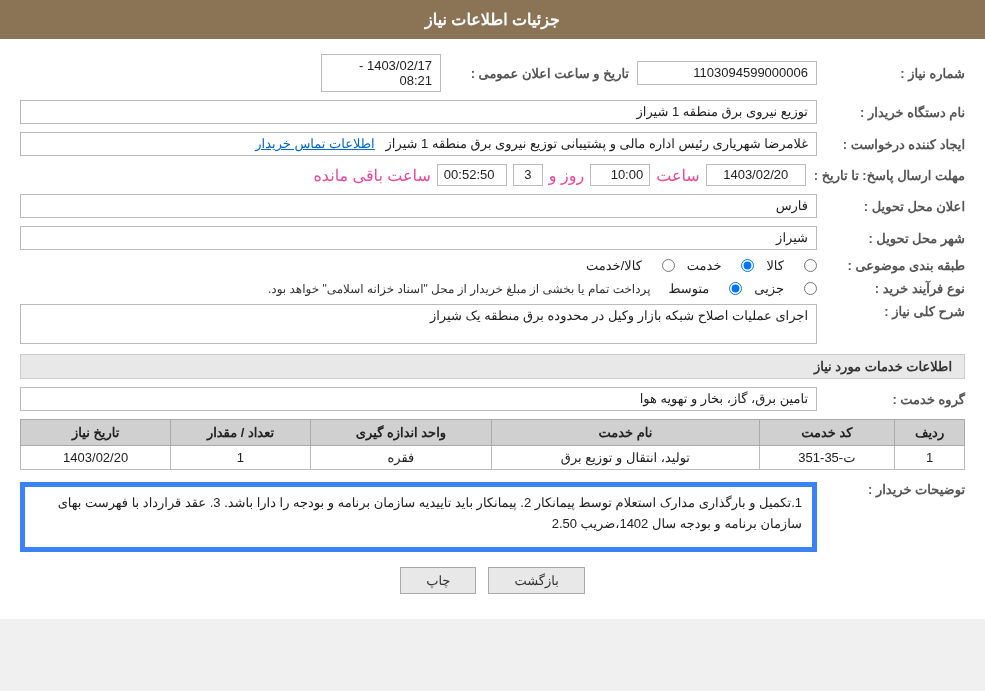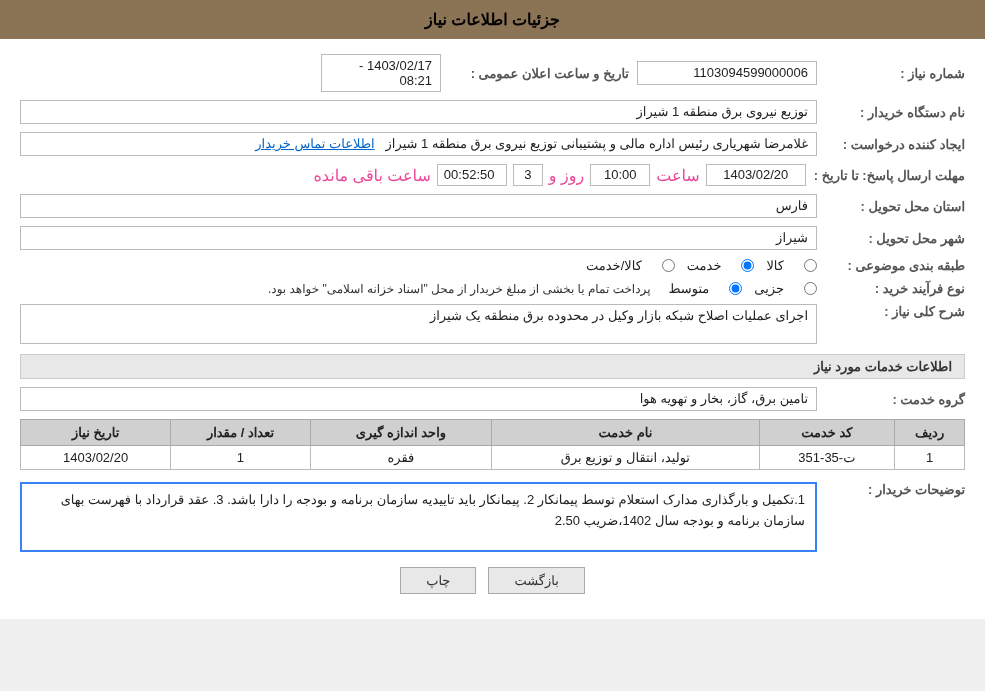--- a/index.html
+++ b/index.html
@@ -12,21 +12,21 @@
     }
 
     .page-wrapper {
       max-width: 985px;
       margin: 0 auto;
       background: #fff;
     }
 
     .header-bar {
       background: #8B7355;
-      color: #000000;
+      color: #ffffff;
       text-align: center;
       padding: 10px 20px;
       font-size: 16px;
       font-weight: bold;
     }
 
     .main-content {
       padding: 15px 20px;
     }
 
@@ -149,21 +149,21 @@
     }
 
     .services-table td {
       border: 1px solid #bbb;
       padding: 4px 8px;
       text-align: center;
       background: #fff;
     }
 
     .description-box {
-      border: 2px solid #3b82f6;
+      border: 5px solid #3b82f6;
       background: #fff;
       padding: 6px 10px;
       min-height: 70px;
       width: 100%;
       text-align: right;
       line-height: 1.6;
     }
 
     .button-row {
       display: flex;
@@ -221,30 +221,30 @@
         &nbsp;
         <span class="link-text">اطلاعات تماس خریدار</span>
       </div>
     </div>
 
     <div class="date-time-row">
       <span class="datetime-label">مهلت ارسال پاسخ: تا تاریخ :</span>
       <div class="datetime-fields">
         <div class="input-box" style="min-width:100px;text-align:center;">1403/02/20</div>
         <span class="field-label-small">ساعت</span>
-        <div class="input-box" style="min-width:60px;text-align:center;">10:00</div>
+        <div class="input-box" style="min-width:60px;text-align:right;">10:00</div>
         <span class="field-label-small">روز و</span>
         <div class="input-box" style="min-width:30px;text-align:center;">3</div>
         <div class="input-box" style="min-width:70px;text-align:left;">00:52:50</div>
         <span class="field-label-small">ساعت باقی مانده</span>
       </div>
     </div>
 
     <div class="info-row">
-      <span class="label">استان محل تحویل :</span>
+      <span class="label">اعلان محل تحویل :</span>
       <div class="value-box">فارس</div>
     </div>
 
     <div class="info-row">
       <span class="label">شهر محل تحویل :</span>
       <div class="value-box">شیراز</div>
     </div>
 
     <div class="info-row">
       <span class="label">طبقه بندی موضوعی :</span>

